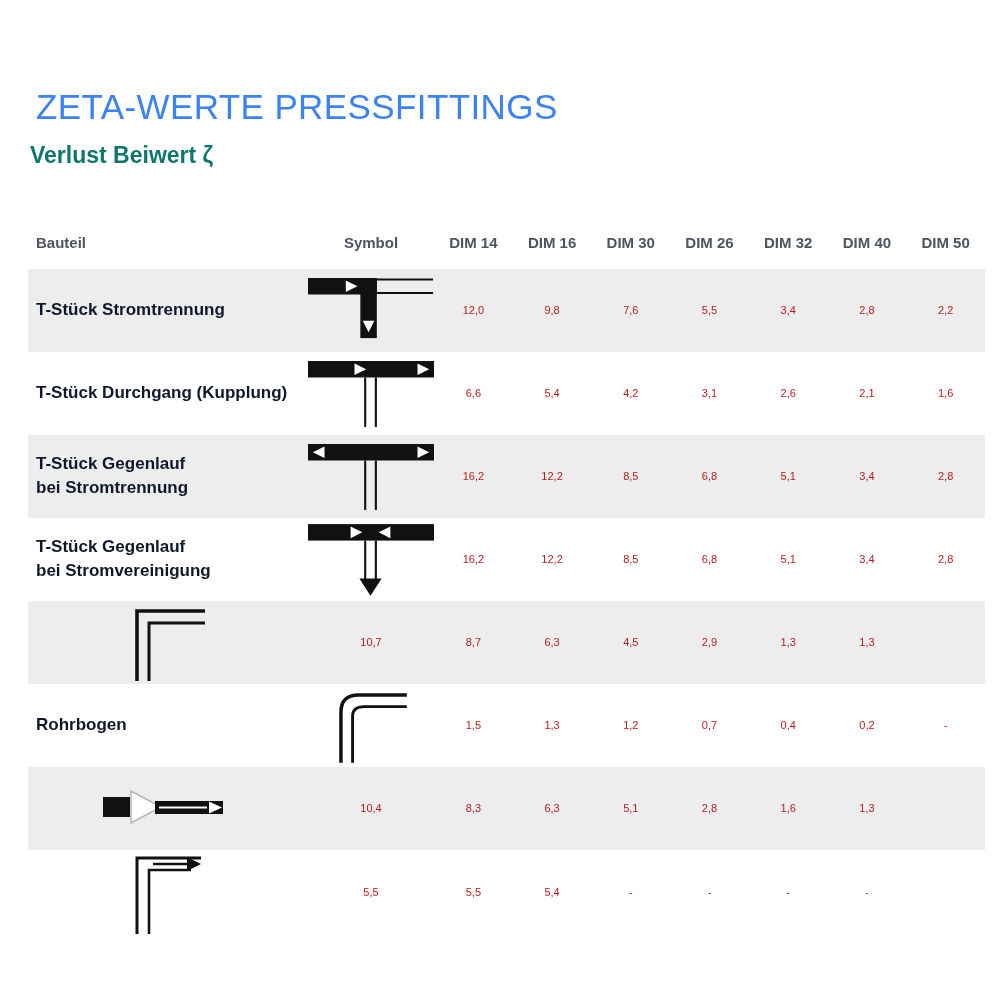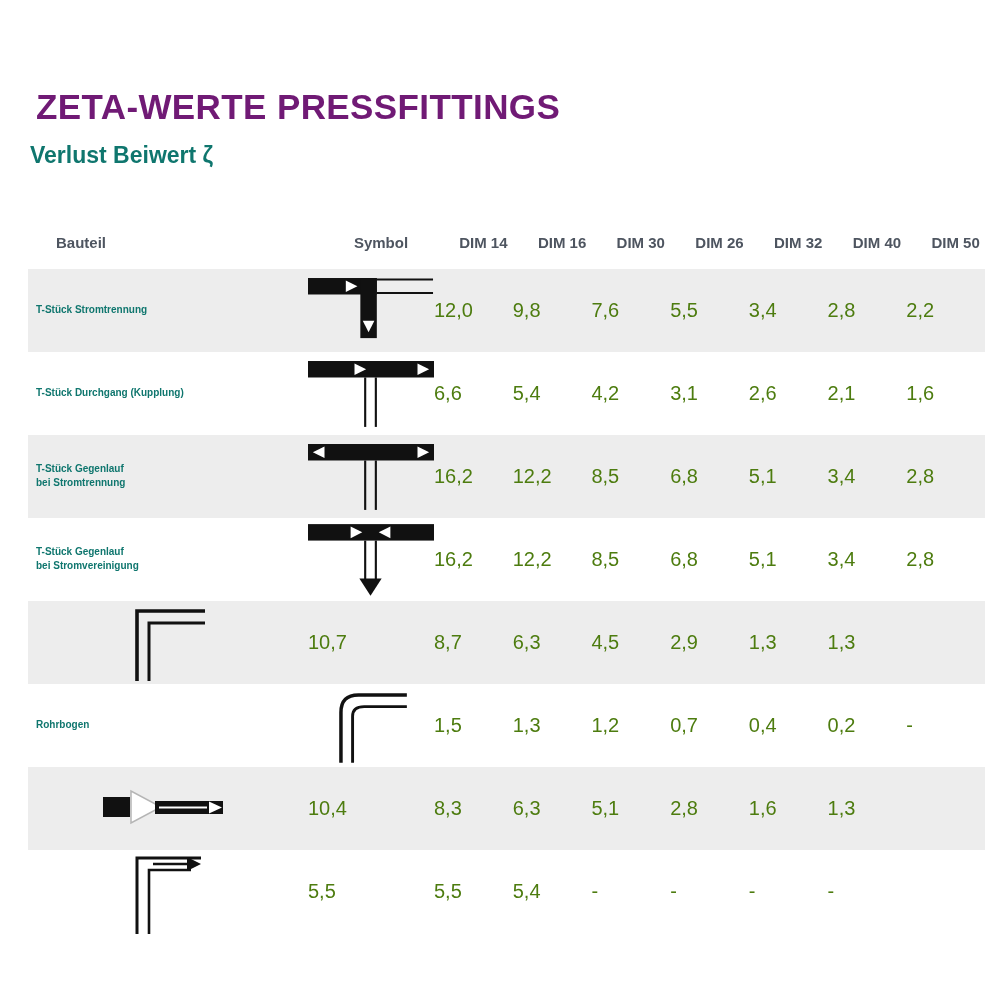--- a/index.html
+++ b/index.html
@@ -4,45 +4,45 @@
 <style>
   html,body{margin:0;padding:0;background:#ffffff;}
   body{
     width:1000px;height:1000px;overflow:hidden;
     font-family:"Liberation Sans","DejaVu Sans",sans-serif;
     color:#4a505a;
   }
   .page{padding:0 15px 0 28px;width:957px;}
   .title{
     margin:88px 0 0 8px;
-    font-size:35px;line-height:1.1;font-weight:700;
-    color:#701a75;letter-spacing:.4px;
+    font-size:35px;line-height:1.1;font-weight:400;
+    color:#3b82f6;letter-spacing:.4px;
   }
   .subtitle{
     margin:15px 0 0 2px;
     font-size:23px;font-weight:700;color:#0f766e;
   }
   .table{margin-top:48px;}
   .thead,.trow{
     display:grid;
     grid-template-columns:280px 126px repeat(7,1fr);
     align-items:center;
   }
   .thead{height:52px;}
-  .hd{font-size:15px;font-weight:700;color:#4e5560;text-align:center;margin-left:20px;}
+  .hd{font-size:15px;font-weight:700;color:#4e5560;text-align:center;}
   .hd-bauteil{text-align:left;padding-left:8px;}
   .trow{height:83px;}
   .trow.gray{background:#ededed;}
   .cell-name{
-    padding-left:8px;font-size:10px;font-weight:700;
-    color:#0f766e;line-height:1.4;
+    padding-left:8px;font-size:17px;font-weight:700;
+    color:#0f172a;line-height:1.4;
   }
   .cell-sym{display:flex;justify-content:center;align-items:center;overflow:visible;}
   .cell-sym svg{display:block;}
-  .cell-val{text-align:left;font-size:20px;color:#4d7c0f;}
+  .cell-val{text-align:center;font-size:11px;color:#b91c1c;}
 </style>
 </head>
 <body>
 
 <div class="page">
 
   <h1 class="title">ZETA-WERTE PRESSFITTINGS</h1>
   <div class="subtitle">Verlust Beiwert ζ</div>
 
   <div class="table">

